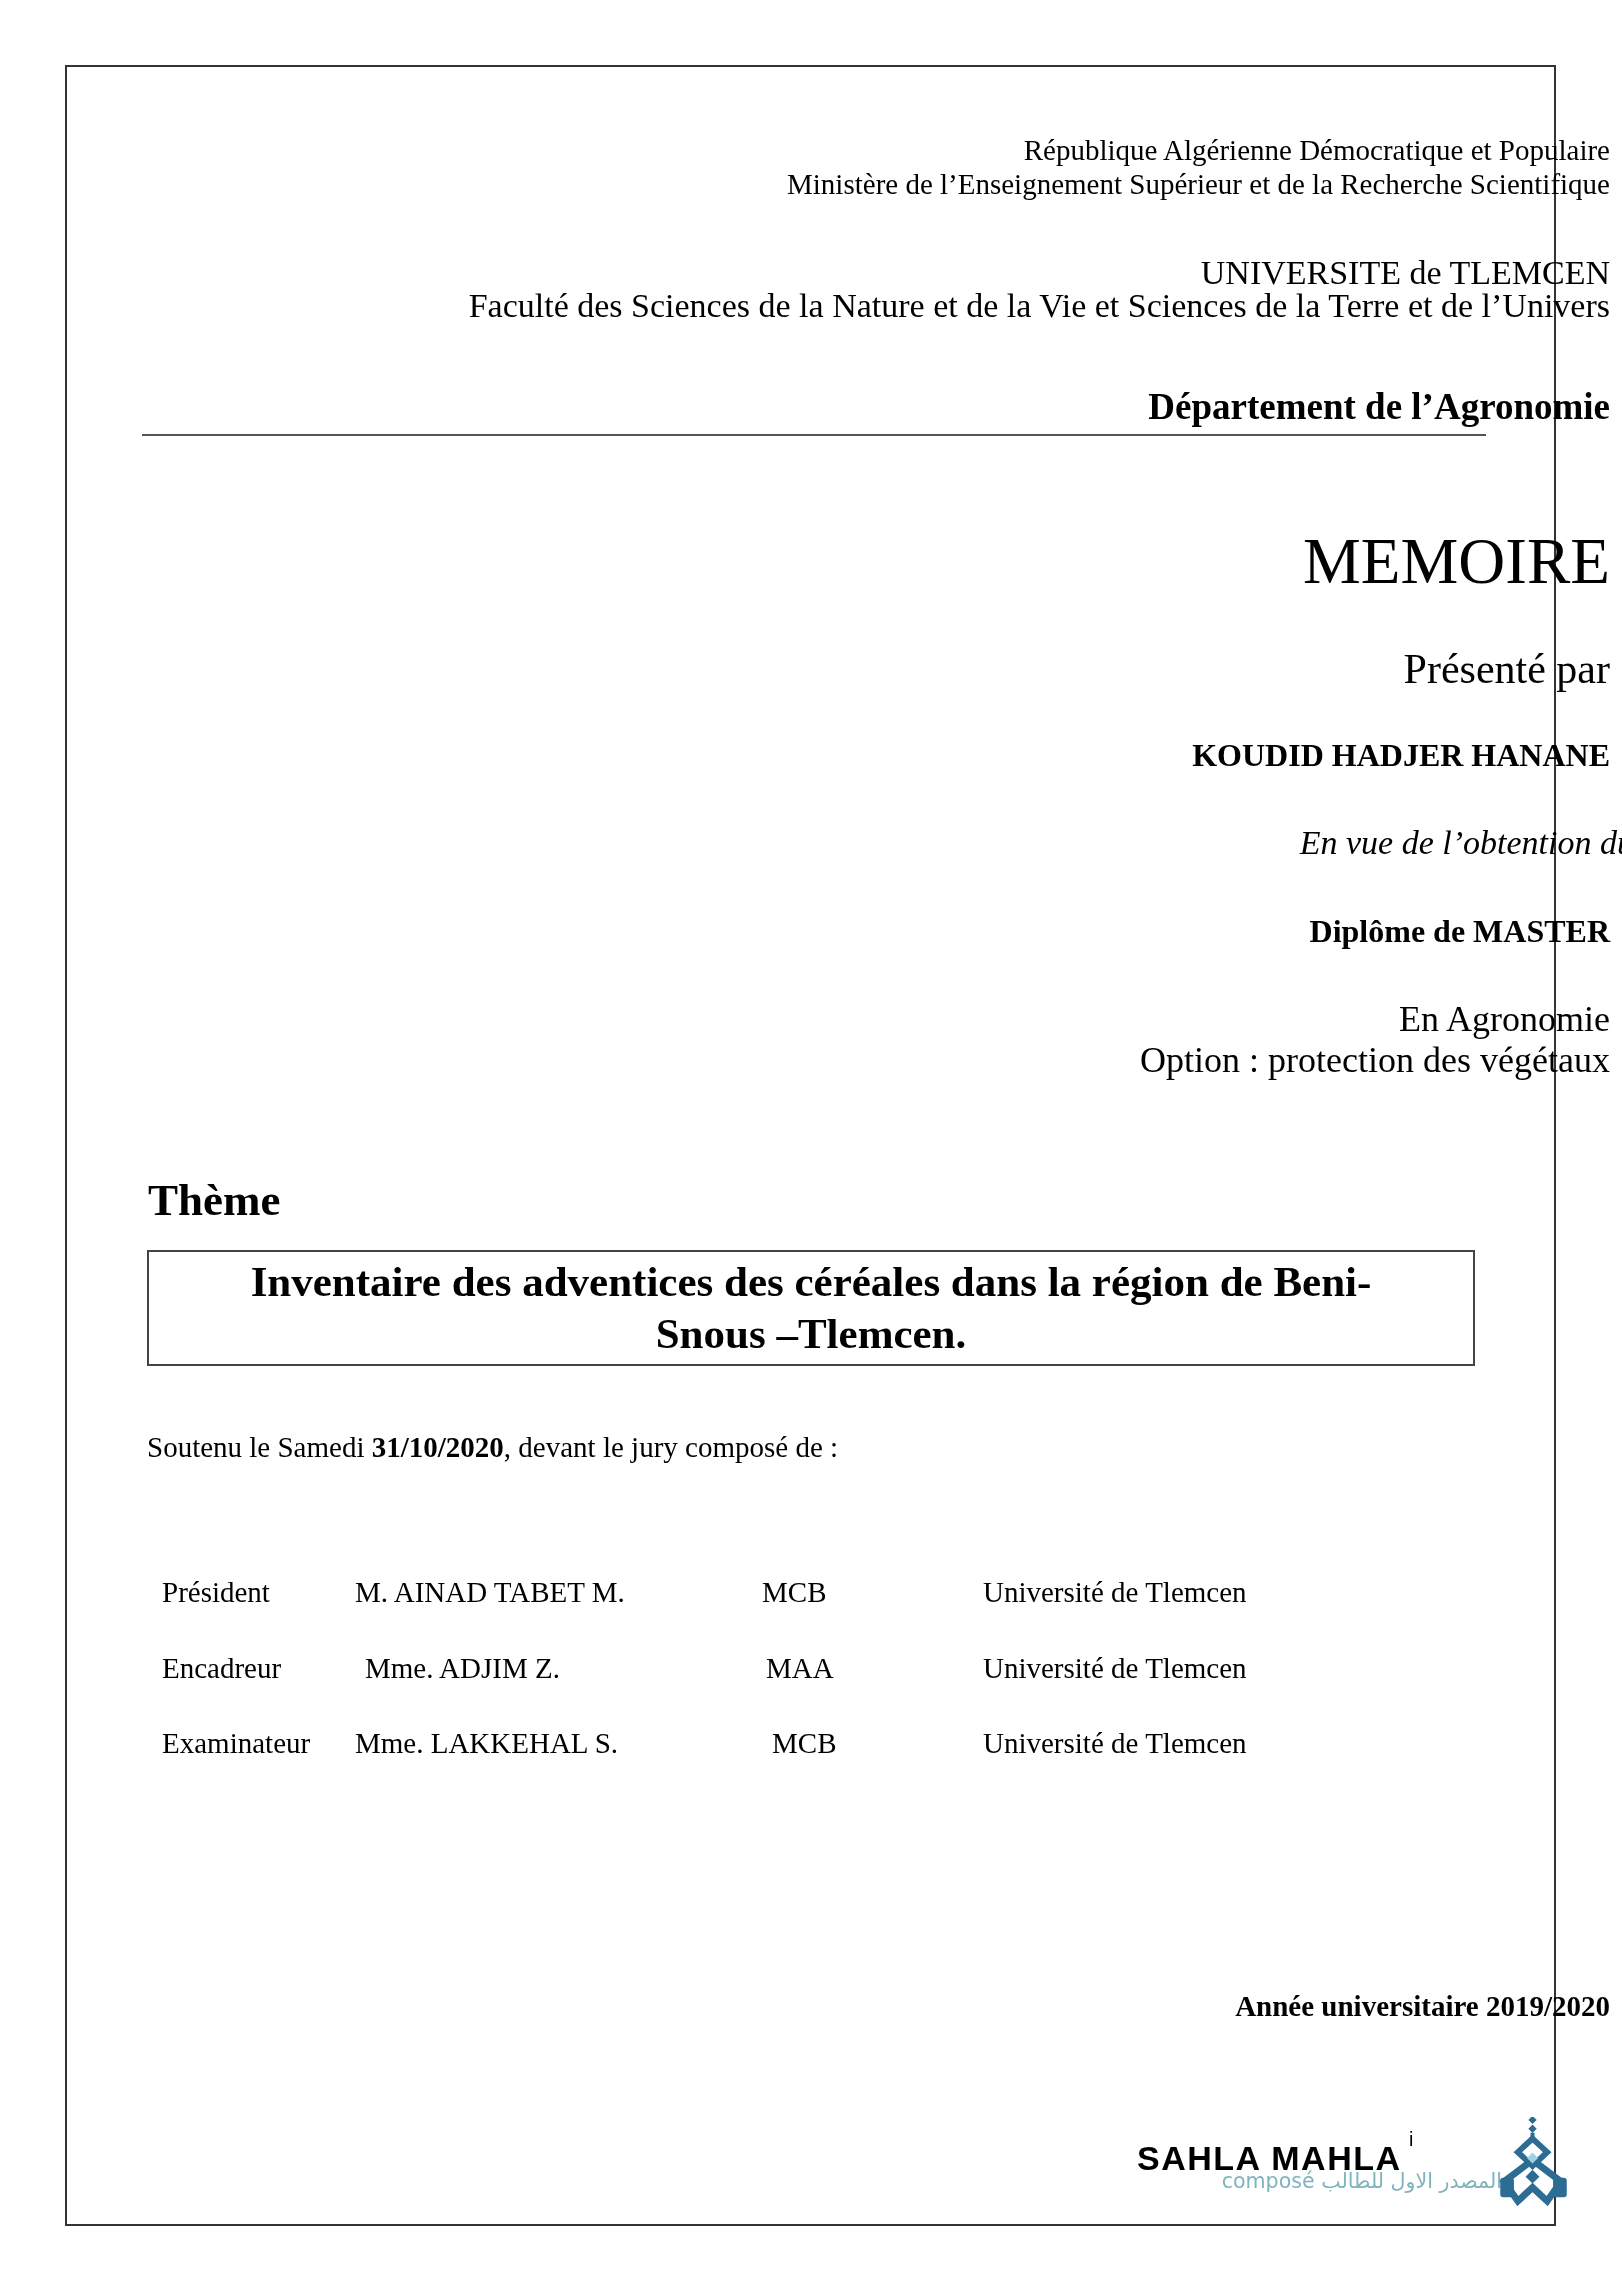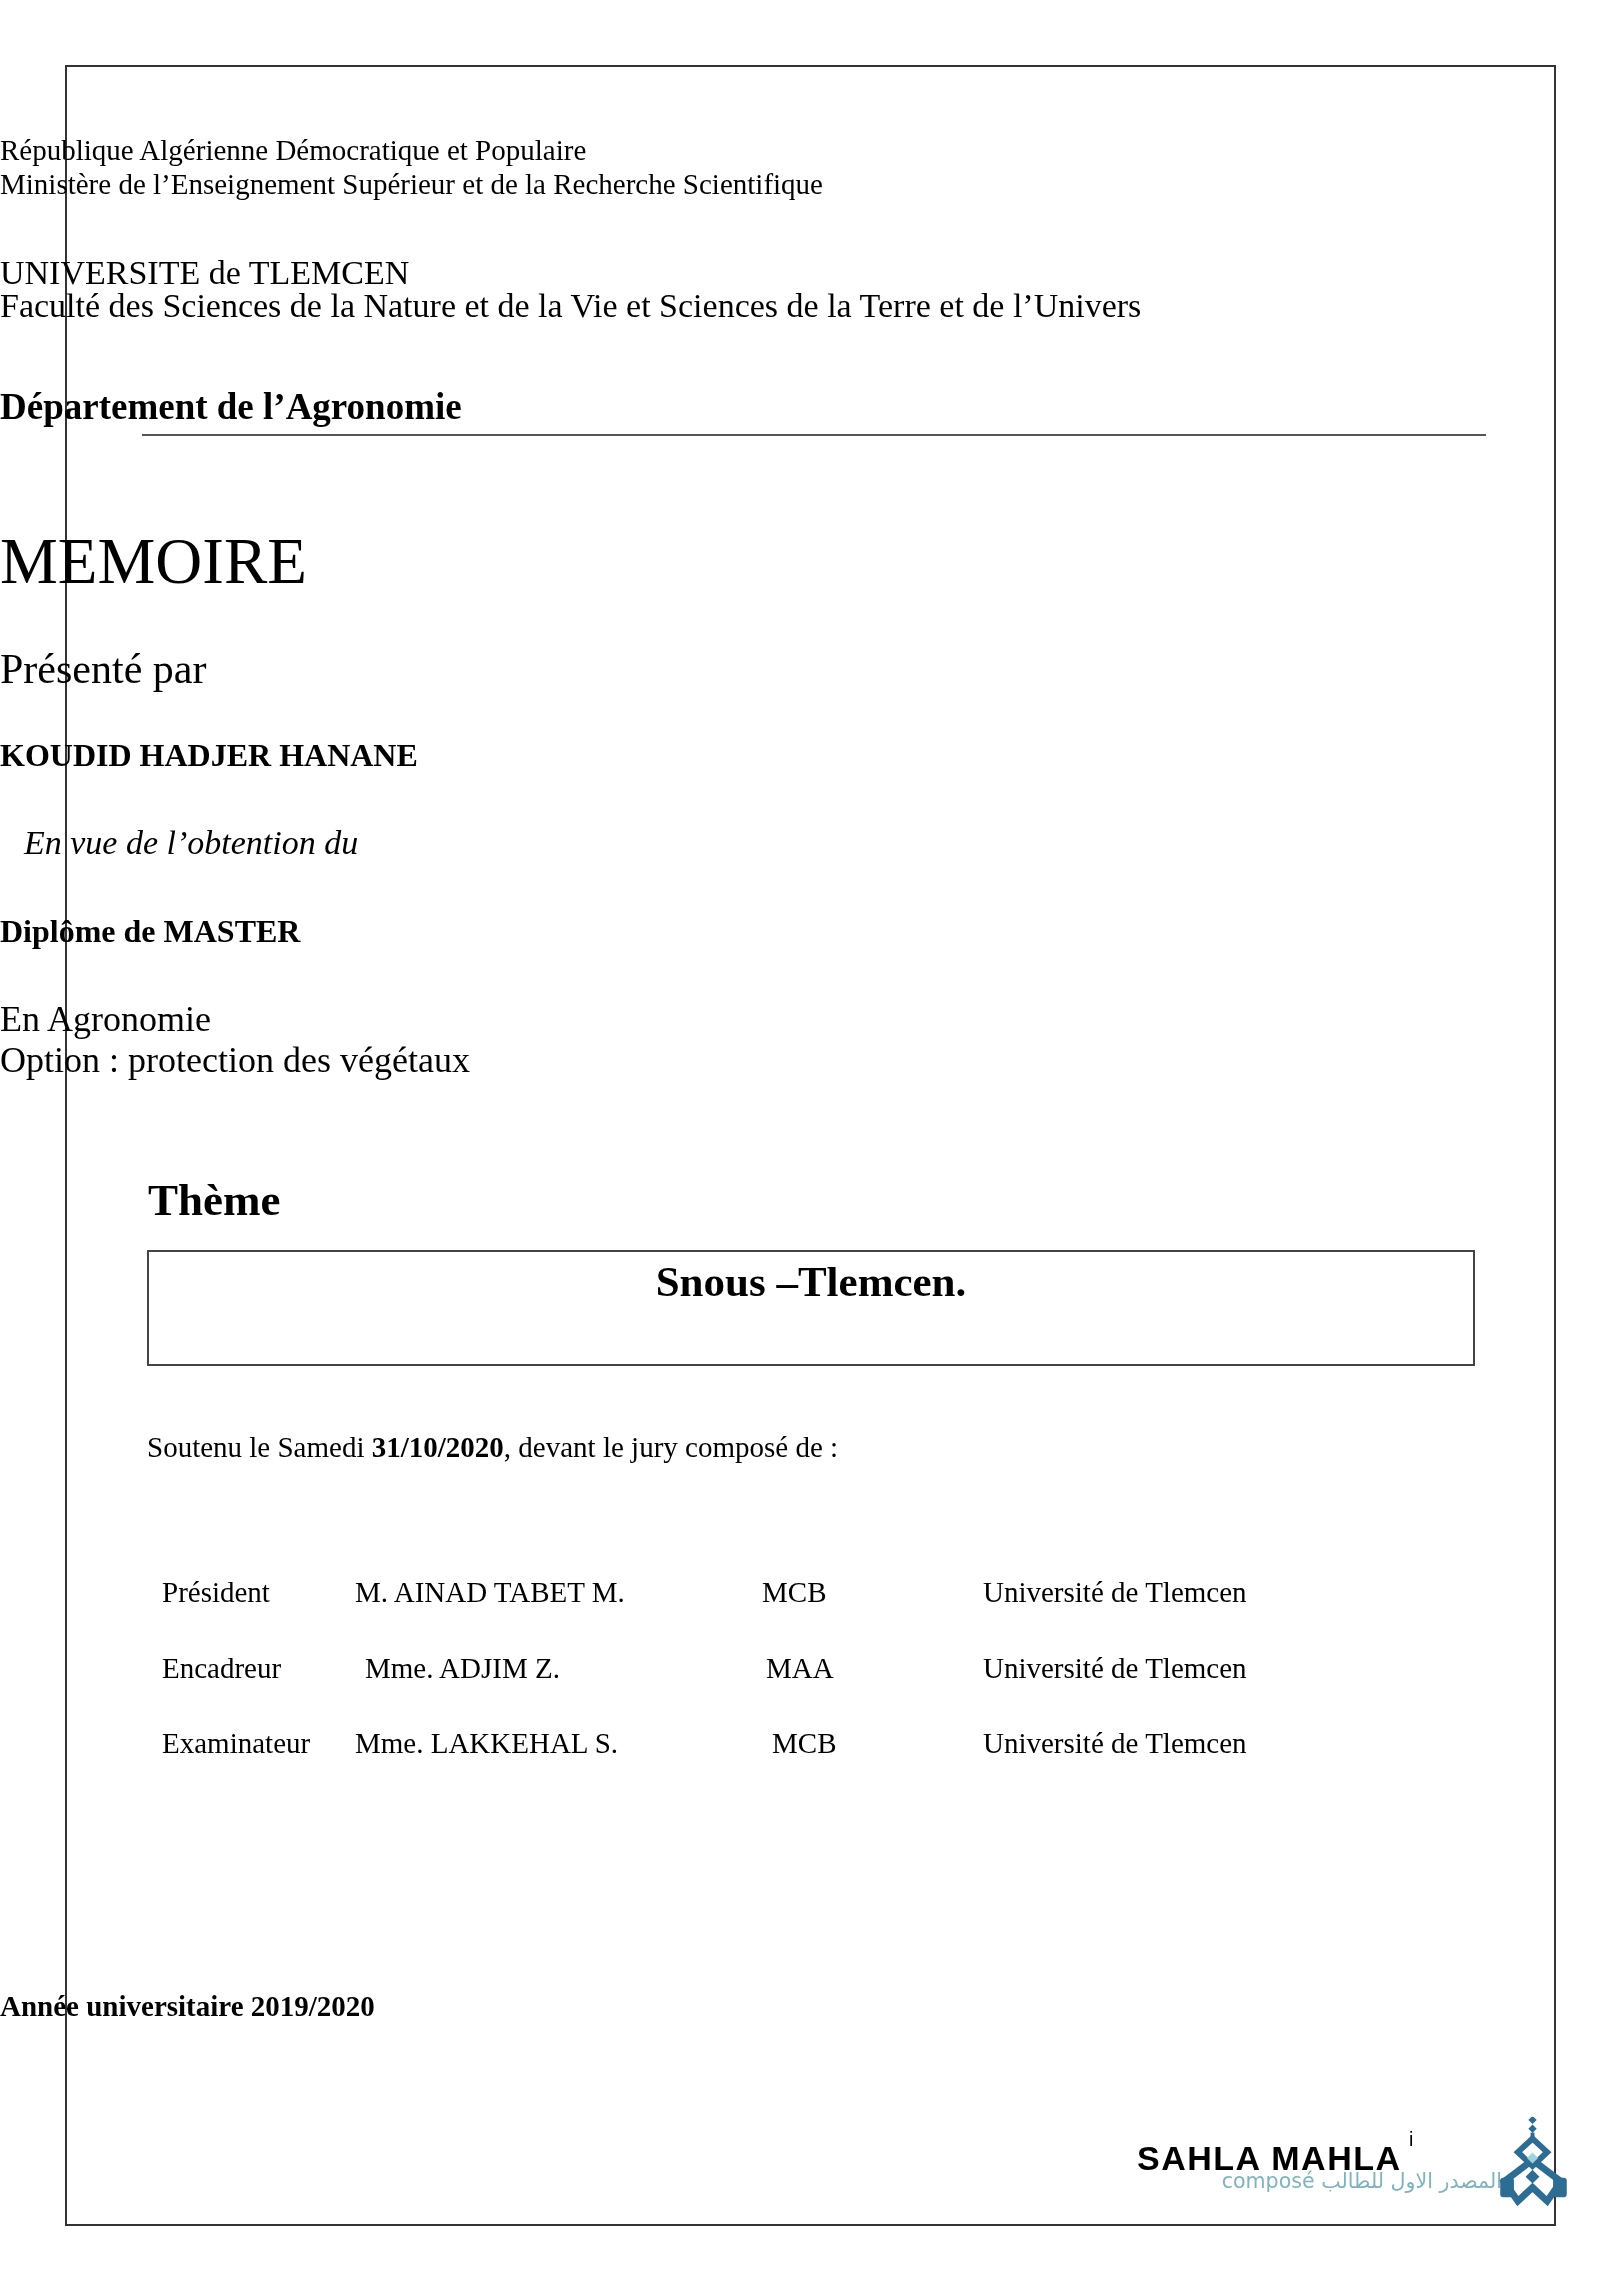--- a/index.html
+++ b/index.html
@@ -1,21 +1,21 @@
 <!DOCTYPE html>
 <html><head>
   <meta charset="utf-8">
   <style>
     html, body { margin: 0; padding: 0; background: #ffffff; }
     body { width: 1622px; height: 2293px; position: relative; overflow: hidden;
            font-family: "Liberation Serif", "DejaVu Serif", serif; color: #000; }
     .frame { position: absolute; left: 65px; top: 65px; width: 1491px; height: 2161px;
              border: 2px solid #333; box-sizing: border-box; }
     .abs { position: absolute; white-space: nowrap; }
-    .center { left: 0; width: 1610px; text-align: left; }
+    .center { left: 0; width: 1610px; text-align: right; }
     .hdr-small { font-size: 29px; line-height: 35px; }
     .hdr-mid { font-size: 34px; line-height: 39px; }
     .dept { font-size: 37px; font-weight: bold; }
     .rule { position: absolute; left: 142px; top: 434px; width: 1344px; height: 0;
             border-top: 2px solid #555; }
     .memoire { font-size: 65px; }
     .pres { font-size: 42px; }
     .name { font-size: 32px; font-weight: bold; }
     .ital { font-size: 34px; font-style: italic; margin-left: 24px; }
     .dipl { font-size: 32px; font-weight: bold; }
@@ -51,20 +51,21 @@
 <div class="abs center memoire" style="top:524px;">MEMOIRE</div>
 <div class="abs center pres" style="top:645px;">Présenté par</div>
 <div class="abs center name" style="top:737px;">KOUDID HADJER HANANE</div>
 <div class="abs center ital" style="top:824px;">En vue de l’obtention du</div>
 <div class="abs center dipl" style="top:913px;">Diplôme de MASTER</div>
 <div class="abs center spec" style="top:999px;">En Agronomie</div>
 <div class="abs center spec" style="top:1040px;">Option : protection des végétaux</div>
 
 <div class="abs theme-lbl" style="top:1174px;">Thème</div>
 <div class="theme-box">
+  <div>Inventaire des adventices des céréales dans la région de Beni-</div>
   <div>Snous –Tlemcen.</div>
 </div>
 
 <div class="abs defense" style="top:1431px;">
   <span>Soutenu le Samedi </span><b>31/10/2020</b><span>, devant le jury composé de :</span>
 </div>
 
 <div>
   <div>
     <span class="abs jury-cell" style="left:162px; top:1576px;">Président</span>

